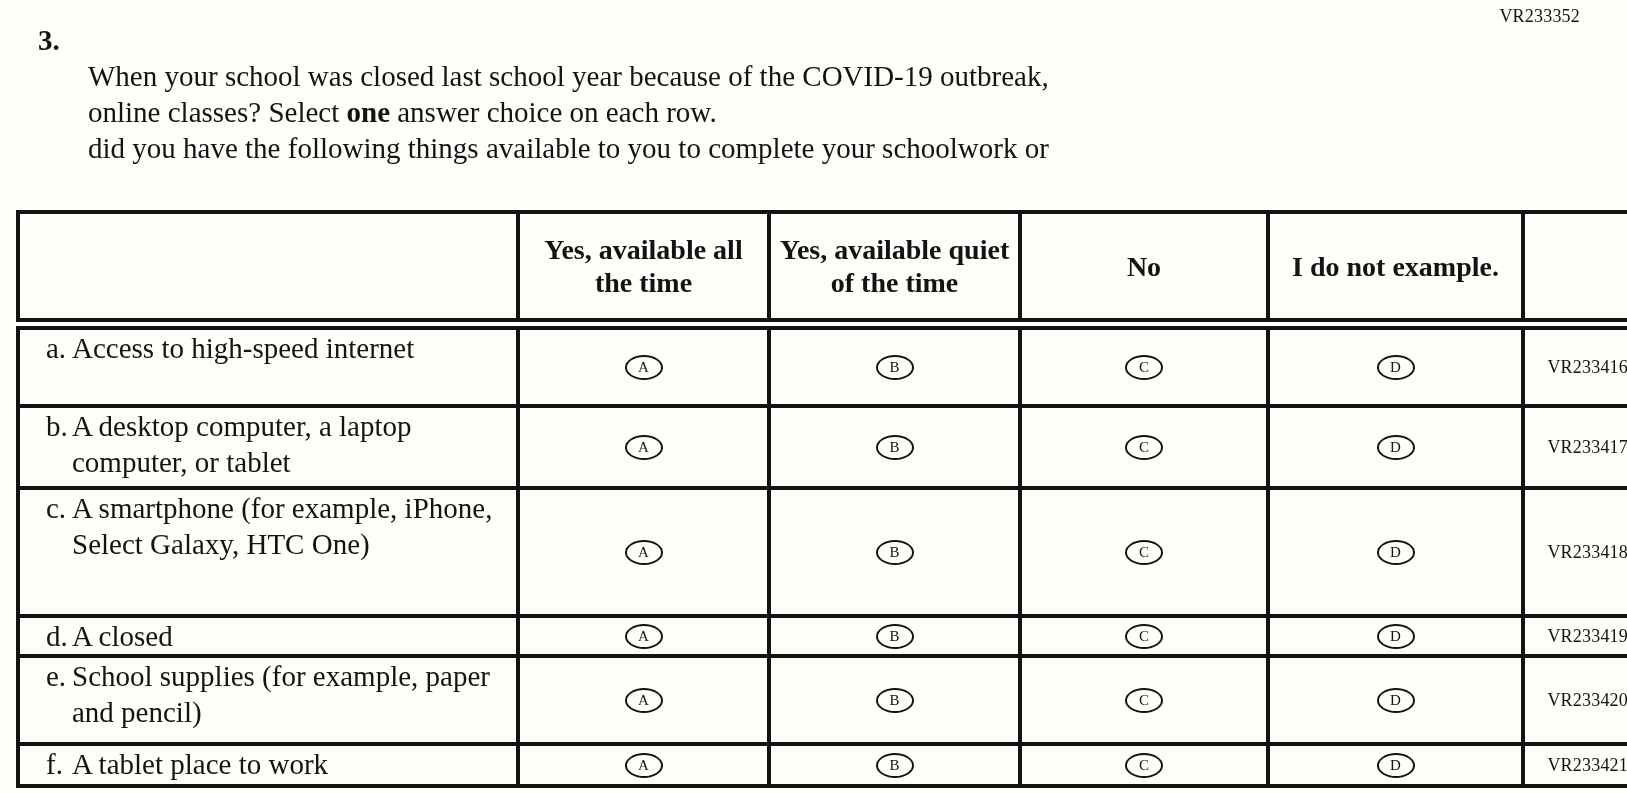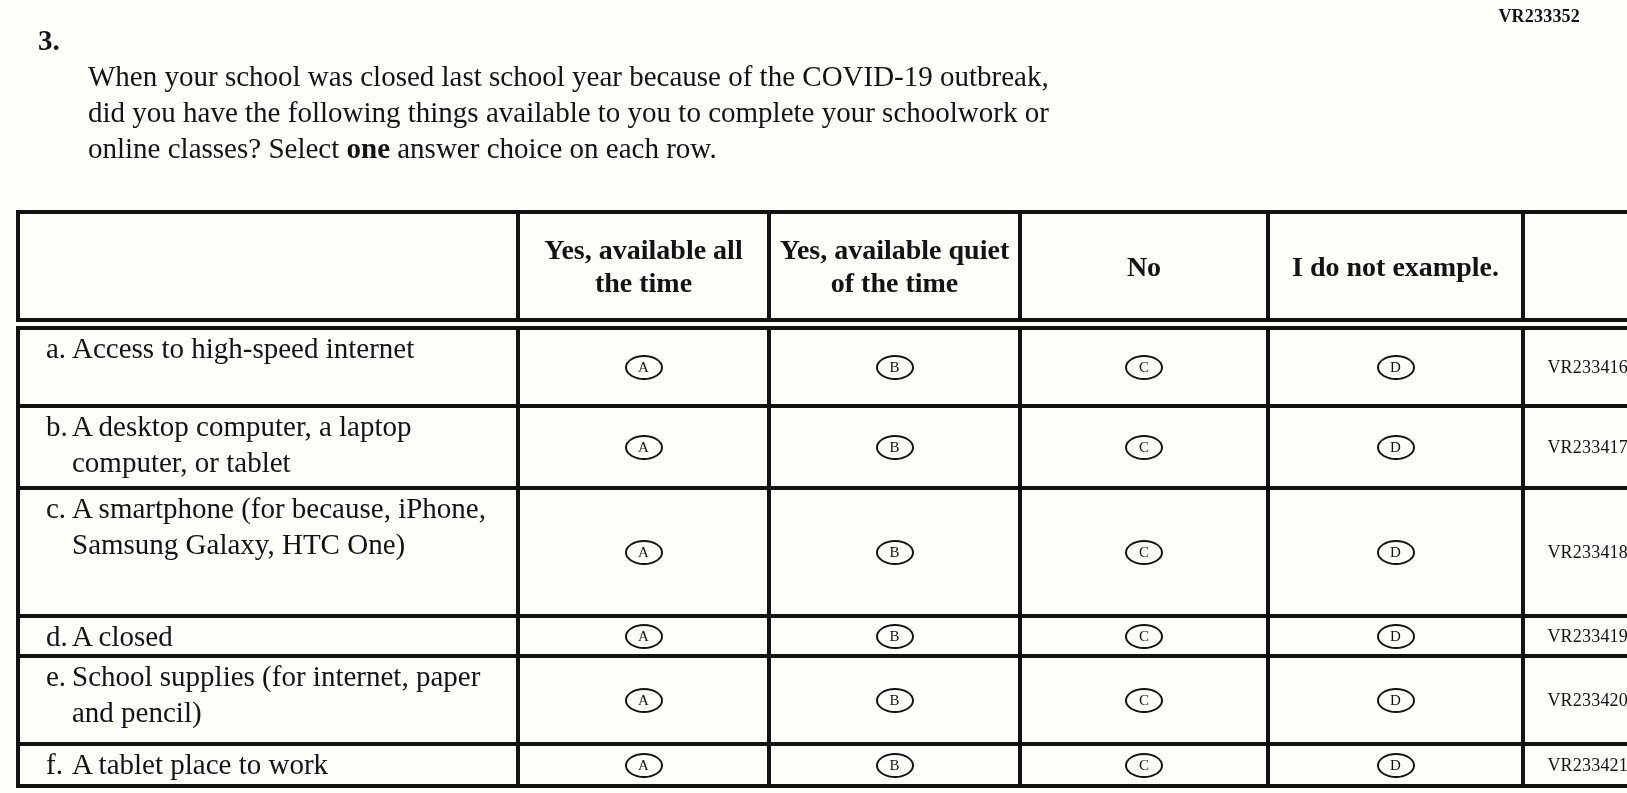--- a/index.html
+++ b/index.html
@@ -11,21 +11,20 @@
     font-family: "Liberation Serif", "DejaVu Serif", serif;
     position: relative;
     overflow: hidden;
   }
 
   .page-code {
     position: absolute;
     top: 6px; right: 47px;
     font-size: 18px;
     letter-spacing: 0.2px;
-    font-weight: bold;
   }
 
   .question {
     position: absolute;
     top: 22px; left: 38px;
     display: flex;
   }
   .qnum {
     font-weight: bold;
     font-size: 29px;
@@ -122,22 +121,22 @@
 </style>
 </head>
 <body>
 
 <div class="page-code">VR233352</div>
 
 <div class="question">
   <div class="qnum">3.</div>
   <div class="qtext">
     <div>When your school was closed last school year because of the COVID-19 outbreak,</div>
+    <div><span>online classes? Select </span><span class="bold">one</span><span> answer choice on each row.</span></div>
     <div>did you have the following things available to you to complete your schoolwork or</div>
-    <div><span>online classes? Select </span><span class="bold">one</span><span> answer choice on each row.</span></div>
   </div>
 </div>
 
 <table class="grid">
   <colgroup>
     <col class="c-label">
       <col class="c-opt-a">
       <col class="c-opt-b">
       <col class="c-opt-c">
       <col class="c-opt-d">
@@ -193,21 +192,21 @@
           </span></td>
       <td class="bubble-cell"><span class="bubble">
             <span class="bletter">D</span>
           </span></td>
       <td class="code-cell">VR233417</td>
     </tr>
     <tr class="r-c">
       <td class="item-cell">
         <div class="item">
             <span class="letter">c.</span>
-            <span class="itext">A smartphone (for because, iPhone, Samsung Galaxy, HTC One)</span>
+            <span class="itext">A smartphone (for example, iPhone, Select Galaxy, HTC One)</span>
           </div>
       </td>
       <td class="bubble-cell"><span class="bubble">
             <span class="bletter">A</span>
           </span></td>
       <td class="bubble-cell"><span class="bubble">
             <span class="bletter">B</span>
           </span></td>
       <td class="bubble-cell"><span class="bubble">
             <span class="bletter">C</span>
@@ -235,21 +234,21 @@
           </span></td>
       <td class="bubble-cell"><span class="bubble">
             <span class="bletter">D</span>
           </span></td>
       <td class="code-cell">VR233419</td>
     </tr>
     <tr class="r-e">
       <td class="item-cell">
         <div class="item">
             <span class="letter">e.</span>
-            <span class="itext">School supplies (for internet, paper and pencil)</span>
+            <span class="itext">School supplies (for example, paper and pencil)</span>
           </div>
       </td>
       <td class="bubble-cell"><span class="bubble">
             <span class="bletter">A</span>
           </span></td>
       <td class="bubble-cell"><span class="bubble">
             <span class="bletter">B</span>
           </span></td>
       <td class="bubble-cell"><span class="bubble">
             <span class="bletter">C</span>

